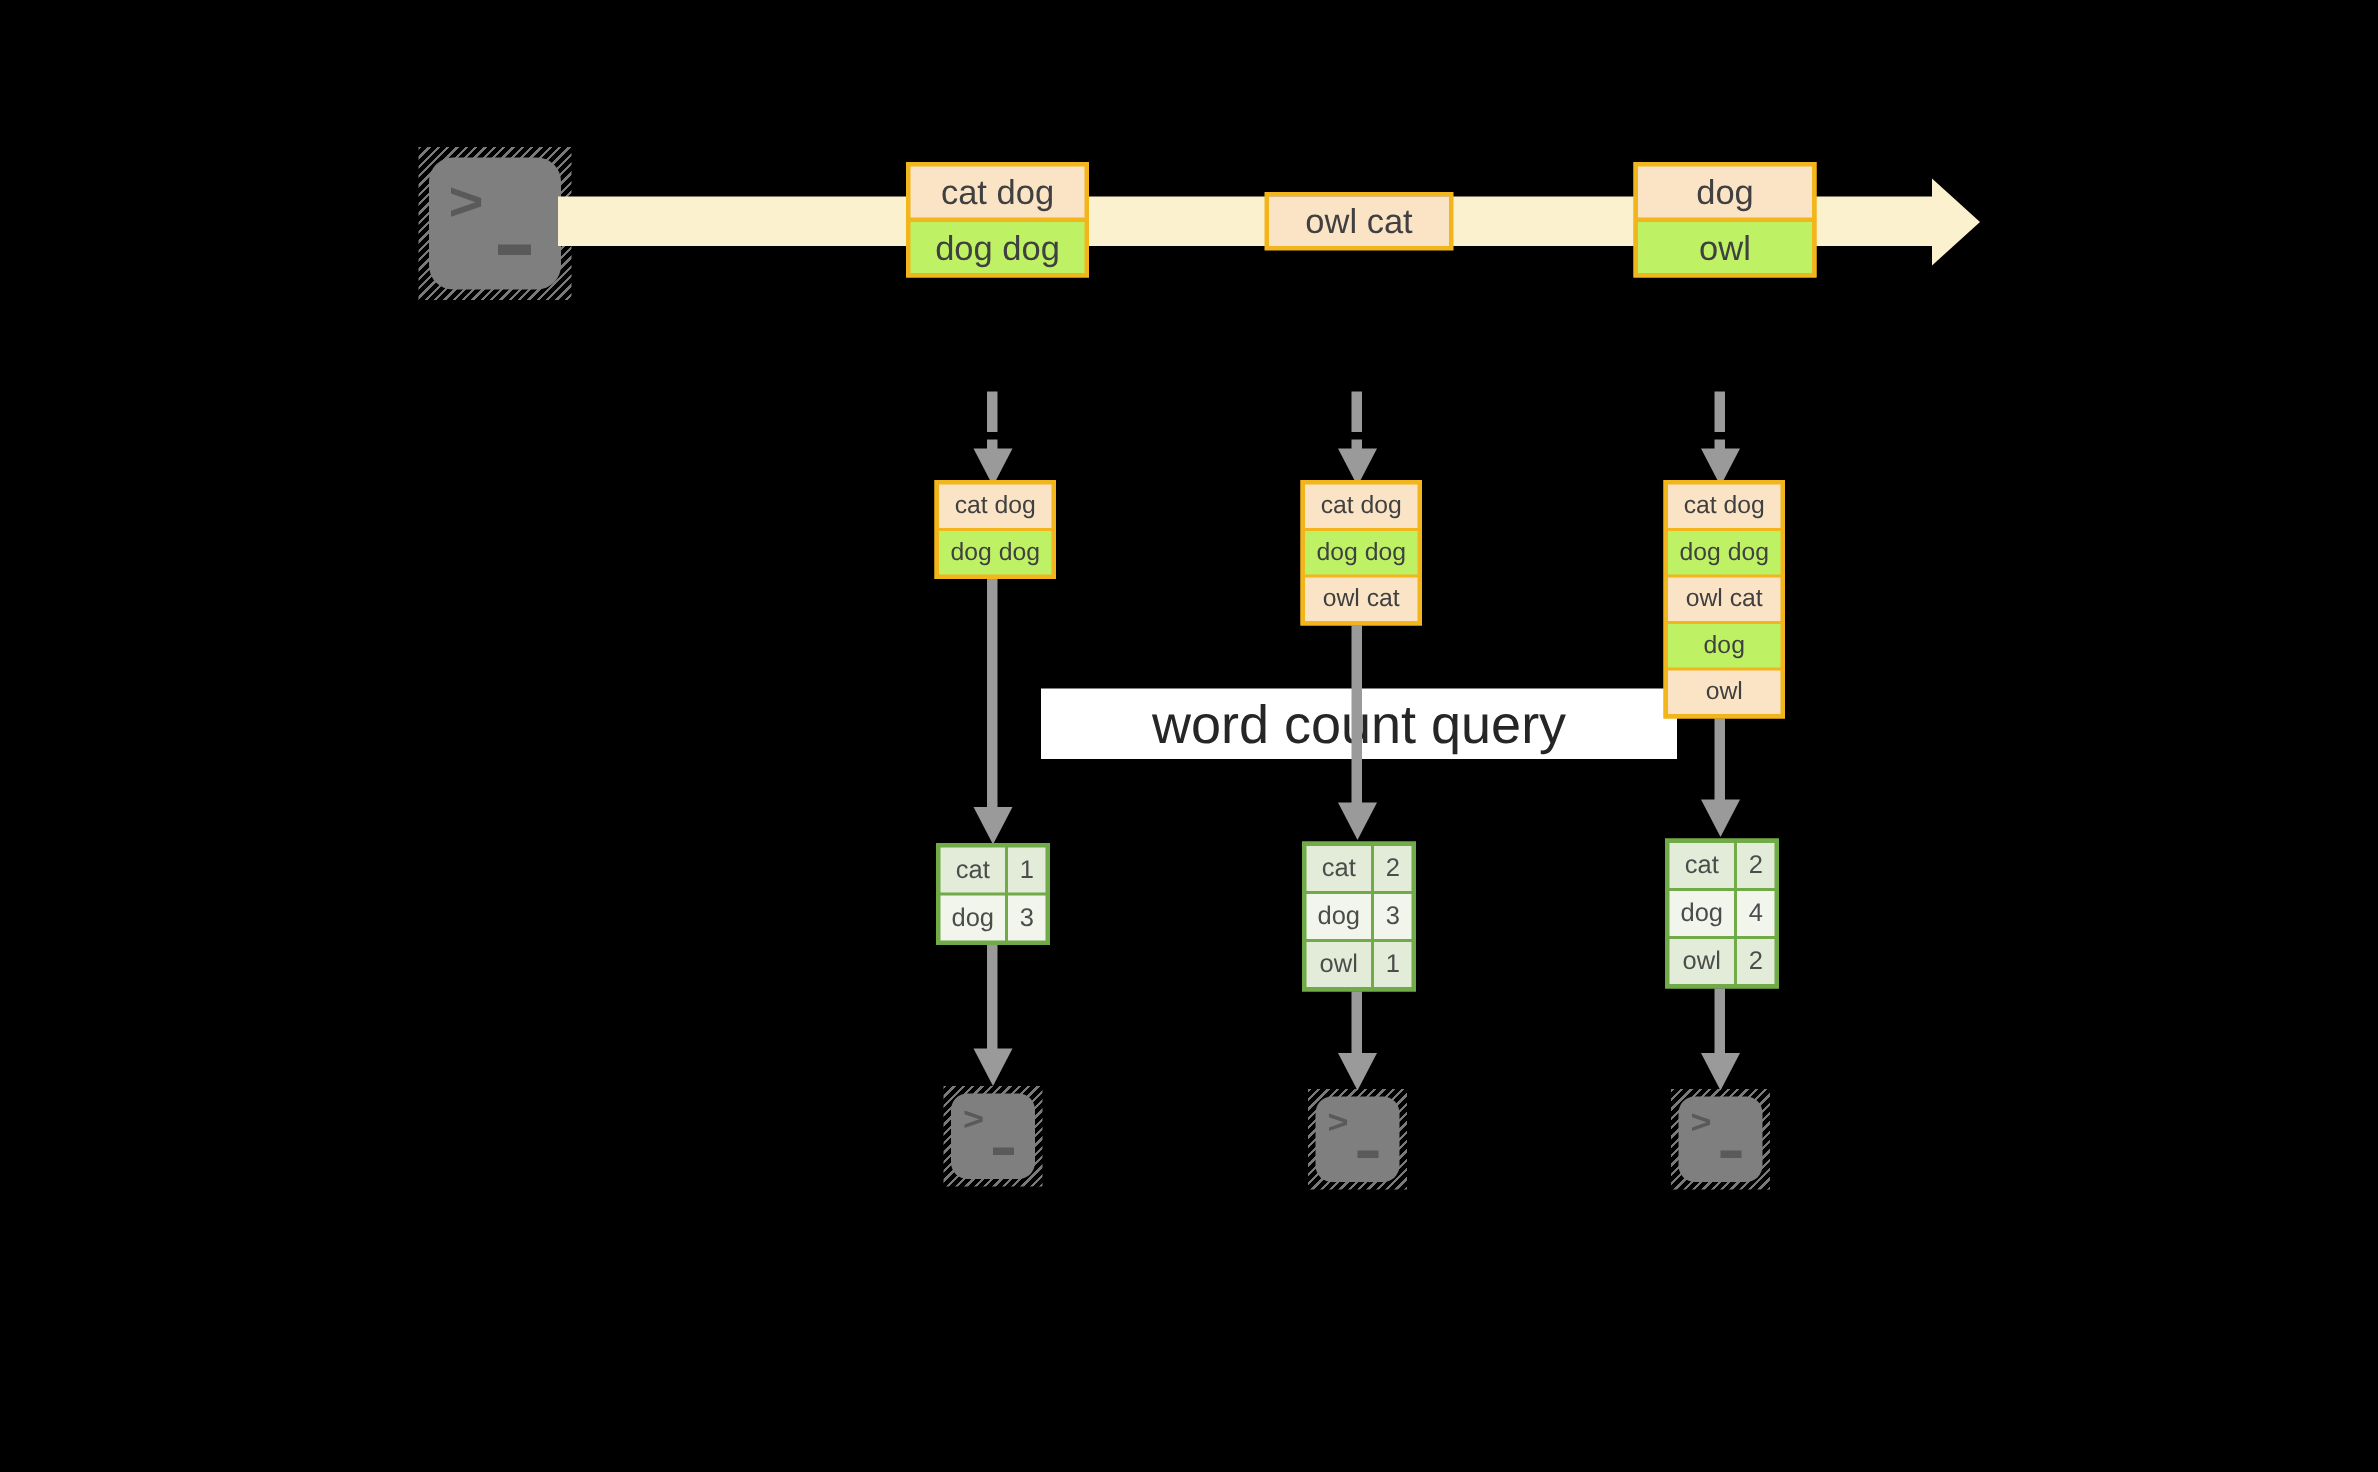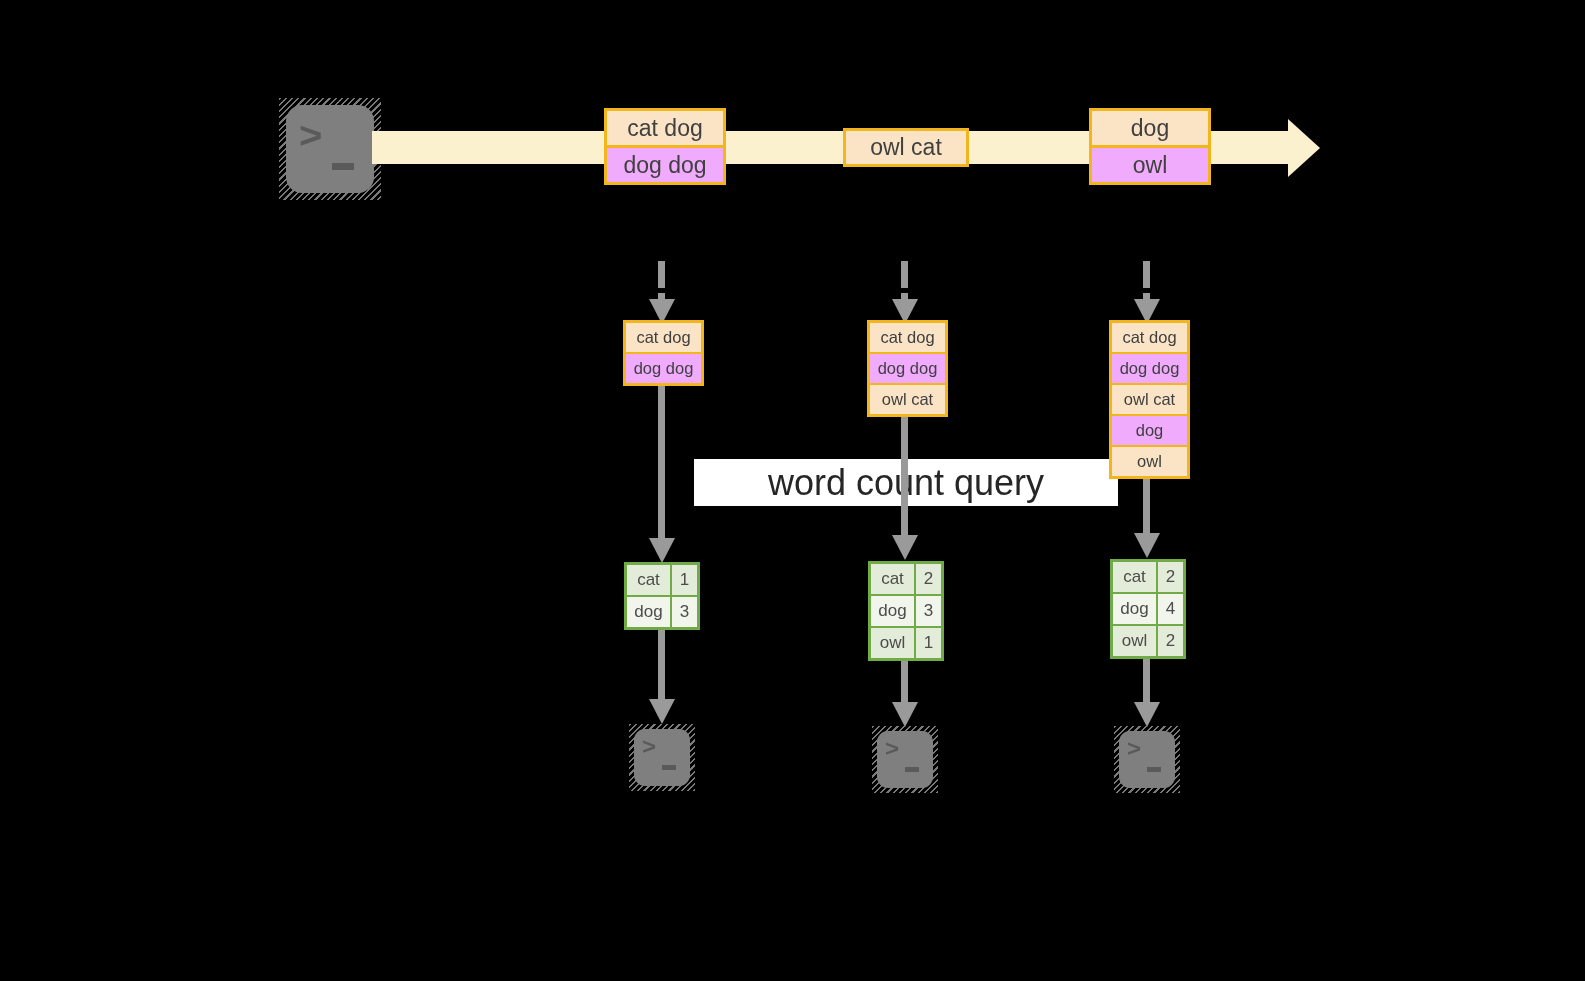--- a/index.html
+++ b/index.html
@@ -26,21 +26,21 @@
 
   
   .obox{position:absolute;background:#f2b51c;border:3px solid #f2b51c;
         display:flex;flex-direction:column;gap:3px;z-index:3;}
   .orow{display:flex;align-items:center;justify-content:center;color:#404040;}
   .batch .orow{height:34px;font-size:23px;}
   .batch.single .orow{height:33px;}
   .buffer{gap:2px;}
   .buffer .orow{height:29px;font-size:16.5px;}
   .orow.dark{background:#fae4c5;}
-  .orow.light{background:#f0abfc;}
+  .orow.light{background:#bef264;}
 
   
   .shaft{position:absolute;width:7px;background:#9a9a9a;z-index:2;}
   .head{position:absolute;width:0;height:0;z-index:2;
         border-left:13px solid transparent;border-right:13px solid transparent;
         border-top:25px solid #9a9a9a;}
 
   
   .banner{position:absolute;left:694px;top:459px;width:424px;height:47px;background:#ffffff;
           display:flex;align-items:center;justify-content:center;z-index:1;}

